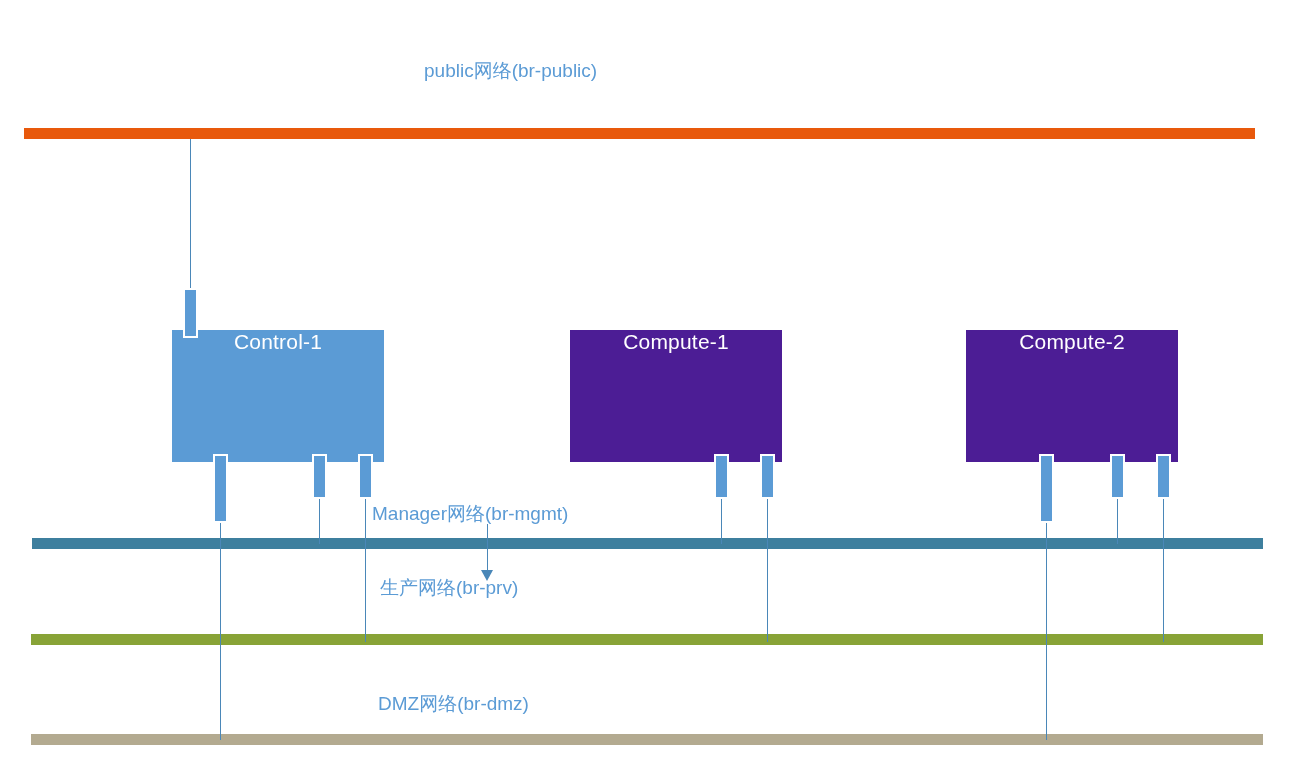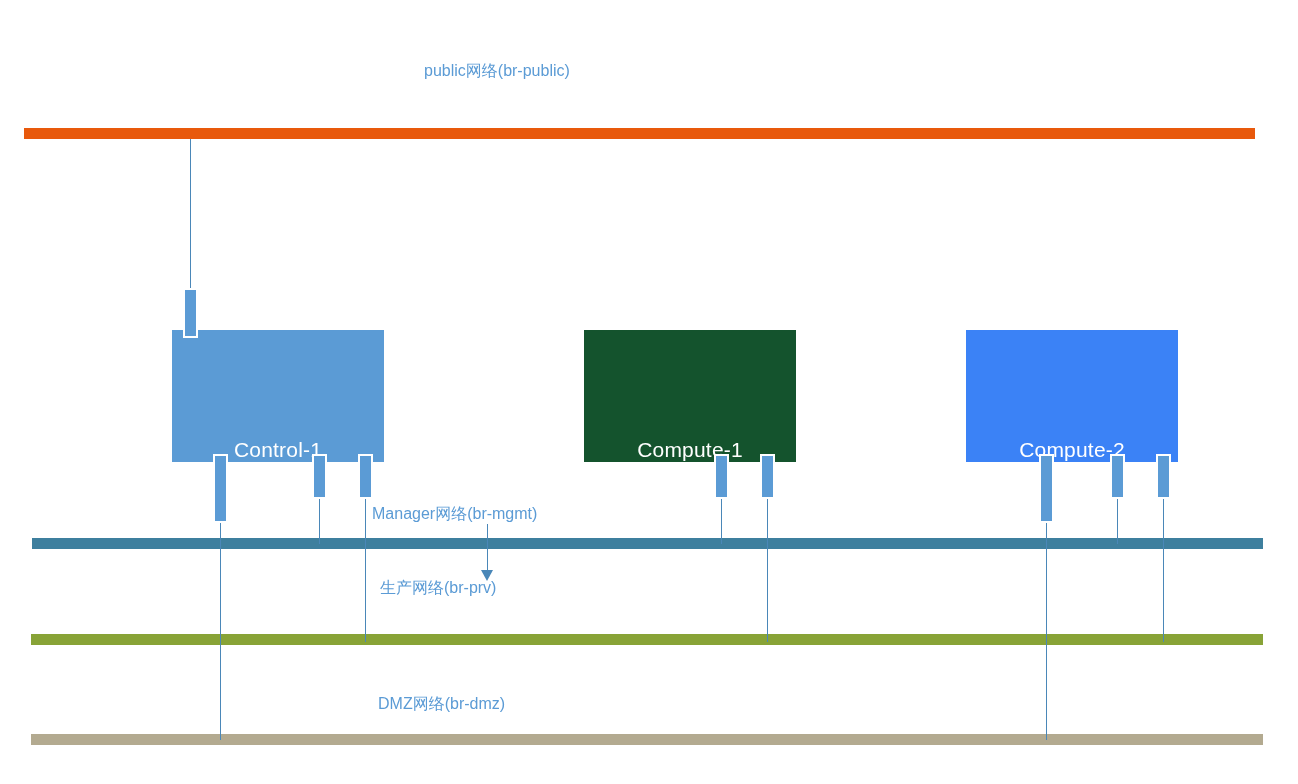--- a/index.html
+++ b/index.html
@@ -21,31 +21,31 @@
   
   .net-bar {
     position: absolute;
     height: 11px;
   }
 
   
   .net-label {
     position: absolute;
     color: #5B9BD5;
-    font-size: 16px;
+    font-size: 19px;
     line-height: 22px;
     white-space: nowrap;
   }
 
   
   .node {
     position: absolute;
     background: #5B9BD5;
     display: flex;
-    align-items: flex-end;
+    align-items: flex-start;
     justify-content: center;
   }
   .node-label {
     color: #ffffff;
     font-size: 21px;
     letter-spacing: 0.2px;
     white-space: nowrap;
   }
 
   
@@ -99,24 +99,24 @@
       <div class="wire" style="left: 767px; top: 499px; height: 143px;"></div>
       <div class="wire" style="left: 1046px; top: 523px; height: 217px;"></div>
       <div class="wire" style="left: 1117px; top: 499px; height: 45px;"></div>
       <div class="wire" style="left: 1163px; top: 499px; height: 143px;"></div>
     </div>
 
   <div id="nodes-layer">
       <div class="node" style="left: 172px; top: 330px; width: 212px; height: 132px; background: rgb(91, 155, 213);">
         <span class="node-label">Control-1</span>
       </div>
-      <div class="node" style="left: 584px; top: 330px; width: 212px; height: 132px; background: #14532d;">
+      <div class="node" style="left: 570px; top: 330px; width: 212px; height: 132px; background: #4c1d95;">
         <span class="node-label">Compute-1</span>
       </div>
-      <div class="node" style="left: 966px; top: 330px; width: 212px; height: 132px; background: #3b82f6;">
+      <div class="node" style="left: 966px; top: 330px; width: 212px; height: 132px; background: #4c1d95;">
         <span class="node-label">Compute-2</span>
       </div>
     </div>
 
   <div id="nics-layer">
       <div class="nic" style="left: 183px; top: 288px; width: 15px; height: 50px;"></div>
       <div class="nic" style="left: 213px; top: 454px; width: 15px; height: 69px;"></div>
       <div class="nic" style="left: 312px; top: 454px; width: 15px; height: 45px;"></div>
       <div class="nic" style="left: 358px; top: 454px; width: 15px; height: 45px;"></div>
       <div class="nic" style="left: 714px; top: 454px; width: 15px; height: 45px;"></div>

